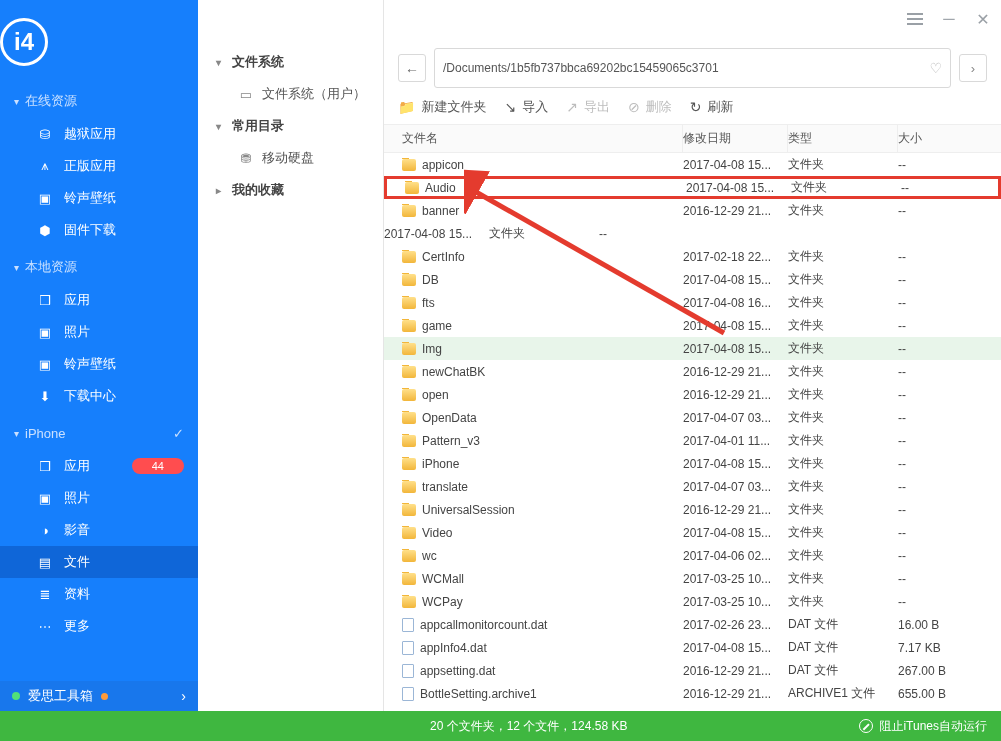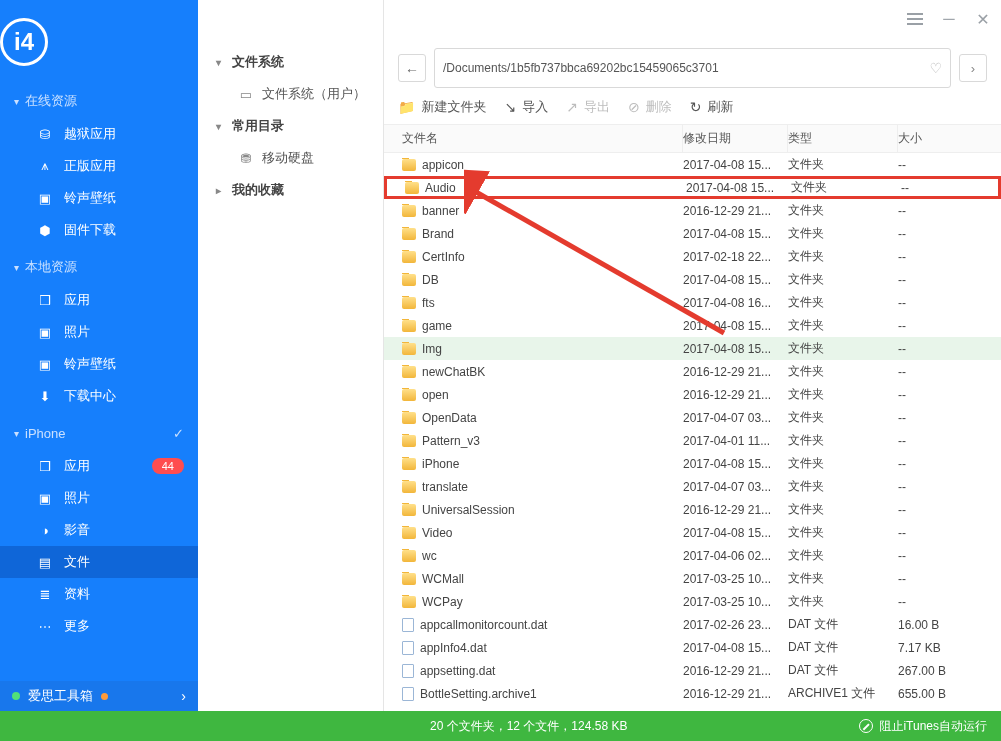--- a/index.html
+++ b/index.html
@@ -39,21 +39,21 @@
   .side-item {
     display: flex; align-items: center;
     height: 32px; padding: 0 14px 0 36px;
     font-size: 13px; color: #fff; cursor: pointer;
     position: relative;
   }
   .side-item.active { background: #0f66d8; }
   .side-item .si-icon { width: 18px; text-align: center; margin-right: 10px; font-size: 13px; }
   .side-item .si-badge {
     margin-left: auto; background: #ff4d4f;
-    border-radius: 10px; font-size: 11px; padding: 0 10px; line-height: 16px;
+    border-radius: 10px; font-size: 11px; padding: 0 20px; line-height: 16px;
   }
 
   .sidebar-footer {
     margin-top: auto; height: 30px;
     background: #1877ec;
     display: flex; align-items: center; padding: 0 12px;
     font-size: 13px;
     position: relative;
   }
   .sidebar-footer .dot-green { width:8px; height:8px; border-radius:50%; background:#52e07a; margin-right:8px;}
@@ -344,24 +344,20 @@
             <div class="row">
               <div class="col-name">
                 <span class="ficon-folder"></span>
                 <span>banner</span>
               </div>
               <div class="col-date">2016-12-29 21...</div>
               <div class="col-type">文件夹</div>
               <div class="col-size">--</div>
             </div>
             <div class="row">
-              <div class="col-name">
-                <span class="ficon-folder"></span>
-                <span>Brand</span>
-              </div>
               <div class="col-date">2017-04-08 15...</div>
               <div class="col-type">文件夹</div>
               <div class="col-size">--</div>
             </div>
             <div class="row">
               <div class="col-name">
                 <span class="ficon-folder"></span>
                 <span>CertInfo</span>
               </div>
               <div class="col-date">2017-02-18 22...</div>

